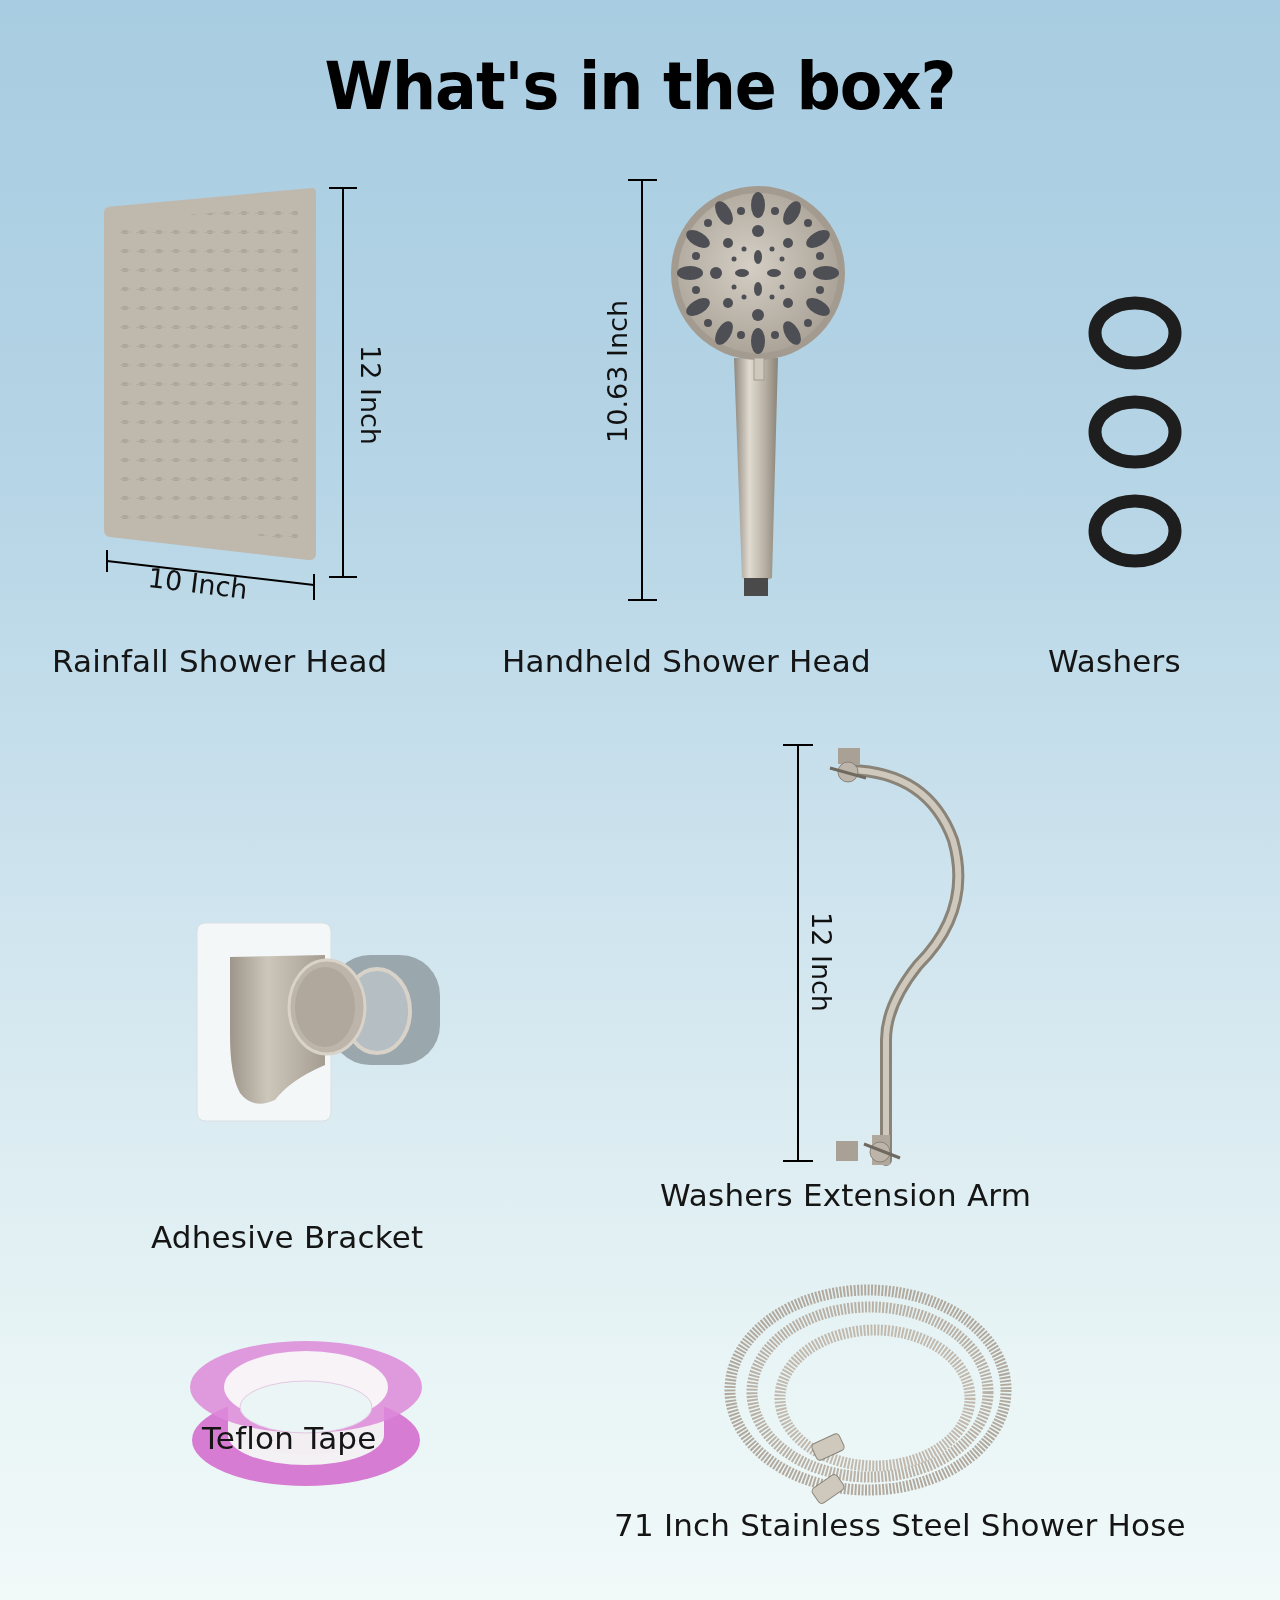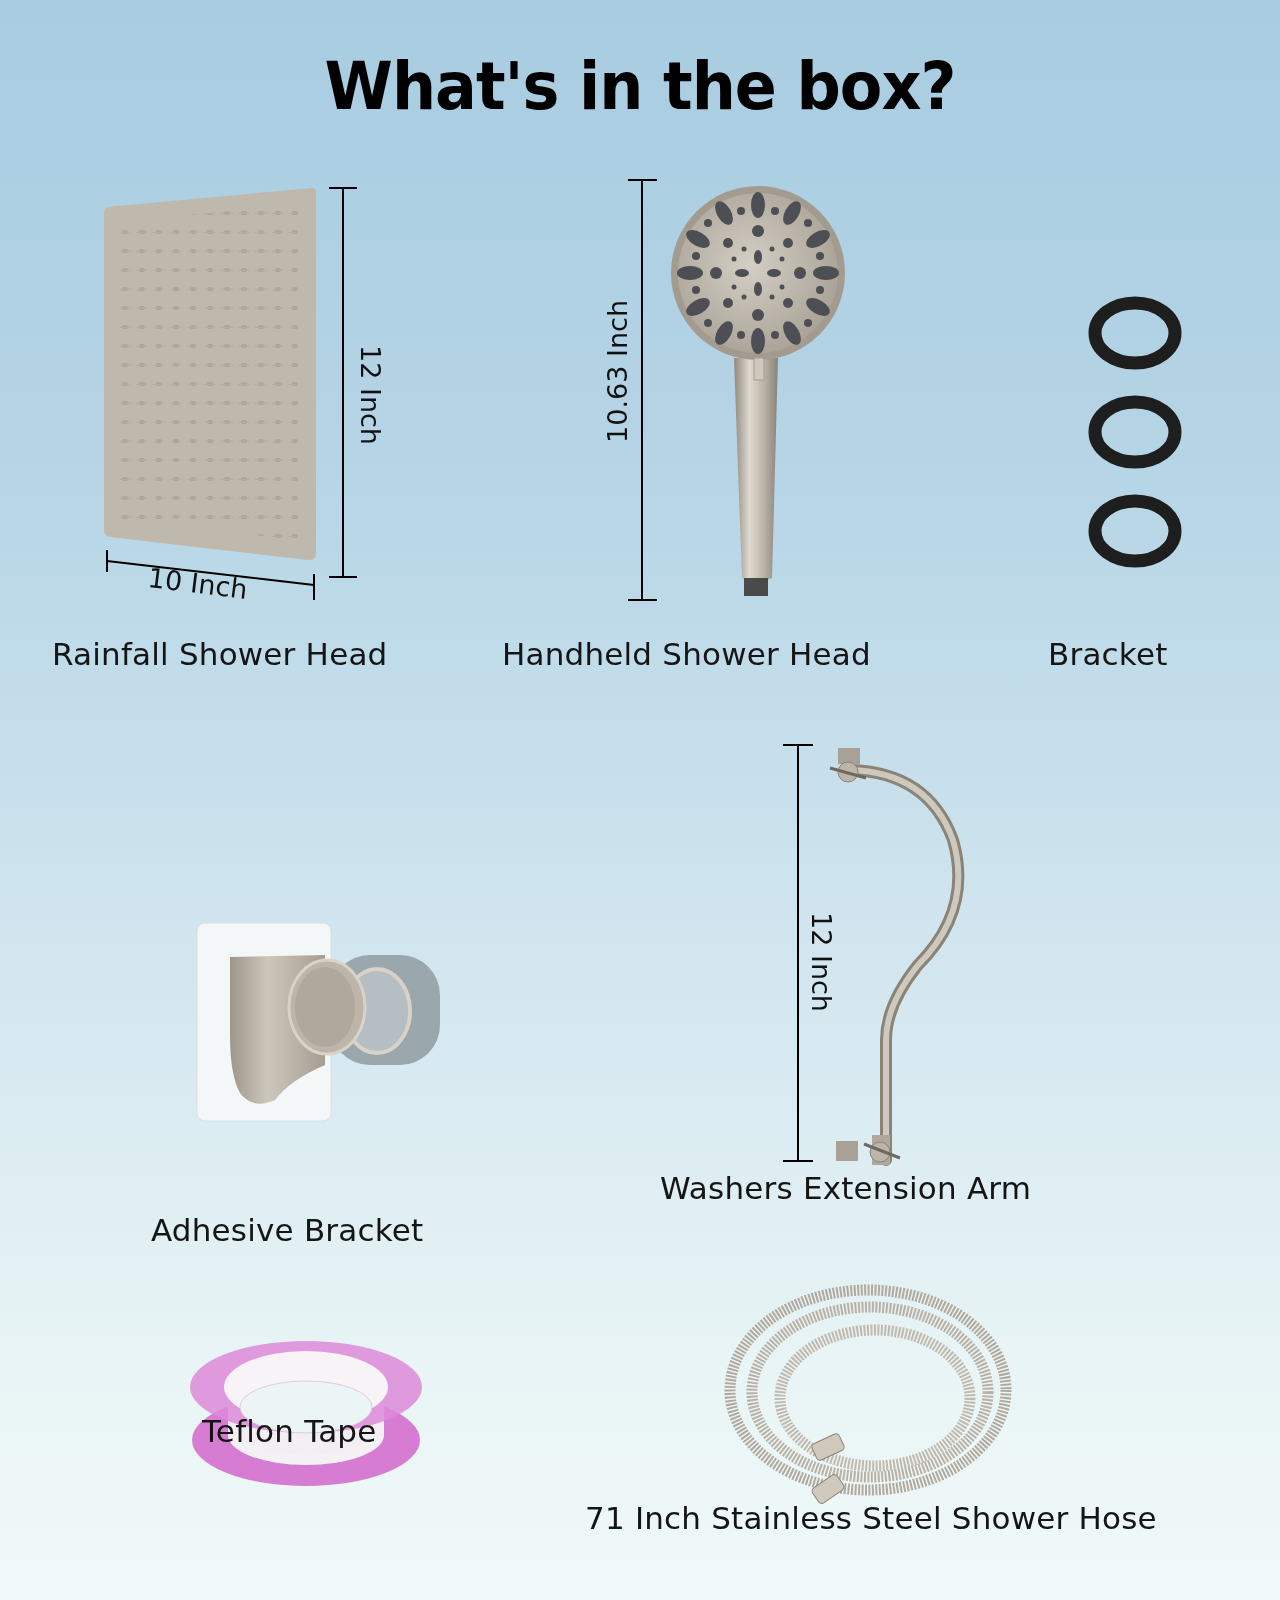--- a/index.html
+++ b/index.html
@@ -12,21 +12,21 @@
   }
   .abs { position: absolute; }
   .title {
     left: 0; width: 1280px; top: 50px; text-align: center;
     font-family: "DejaVu Sans", sans-serif; font-weight: 900;
     font-size: 62px; letter-spacing: -1px; color: #000;
     transform: scaleY(1.05);
   }
   .label {
     font-size: 31px; color: #151515; white-space: nowrap;
-    text-align: center; letter-spacing: 0.2px;
+    text-align: center; letter-spacing: 0.2px; margin-top: 7px;
   }
   .dim {
     font-size: 27px; color: #111; white-space: nowrap;
   }
   .vdim { writing-mode: vertical-rl; }
   .vdim-rev { writing-mode: vertical-rl; transform: rotate(180deg); }
   svg { position: absolute; overflow: visible; }
 </style>
 </head>
 <body>
@@ -137,21 +137,21 @@
 </div>
 
 <div>
   <svg style="left:1085px;top:295px" width="100" height="285" viewBox="0 0 100 285">
     <g fill="none" stroke="#1e1e1e" stroke-width="13">
       <ellipse cx="50" cy="38" rx="40" ry="30"></ellipse>
       <ellipse cx="50" cy="137" rx="40" ry="30"></ellipse>
       <ellipse cx="50" cy="236" rx="40" ry="30"></ellipse>
     </g>
   </svg>
-  <div class="abs label" style="left:1048px;top:636px">Bracket</div>
+  <div class="abs label" style="left:1048px;top:636px">Washers</div>
 </div>
 
 <div>
   <svg style="left:195px;top:915px" width="250" height="210" viewBox="0 0 250 210">
     <defs>
       <linearGradient id="brk" x1="0" x2="1">
         <stop offset="0" stop-color="#9e968b"></stop>
         <stop offset="0.4" stop-color="#cdc6bb"></stop>
         <stop offset="1" stop-color="#a59d92"></stop>
       </linearGradient>
@@ -202,14 +202,14 @@
 <div>
   <svg style="left:715px;top:1270px" width="300" height="230" viewBox="0 0 300 230">
     <g fill="none" stroke-dasharray="2 1.5">
       <ellipse cx="153" cy="120" rx="138" ry="100" stroke="#b1a99d" stroke-width="11"></ellipse>
       <ellipse cx="155" cy="122" rx="118" ry="85" stroke="#b9b1a5" stroke-width="11"></ellipse>
       <ellipse cx="160" cy="128" rx="95" ry="68" stroke="#c1b9ad" stroke-width="11"></ellipse>
     </g>
     <rect x="98" y="168" width="30" height="18" rx="4" fill="#cfc8bd" stroke="#8a8378" transform="rotate(-25 113 177)"></rect>
     <rect x="98" y="210" width="30" height="18" rx="4" fill="#cfc8bd" stroke="#8a8378" transform="rotate(-35 113 219)"></rect>
   </svg>
-  <div class="abs label" style="left:585px;top:1500px">71 Inch Stainless Steel Shower Hose</div>
+  <div class="abs label" style="left:614px;top:1500px">71 Inch Stainless Steel Shower Hose</div>
 </div>
 
 </body></html>

